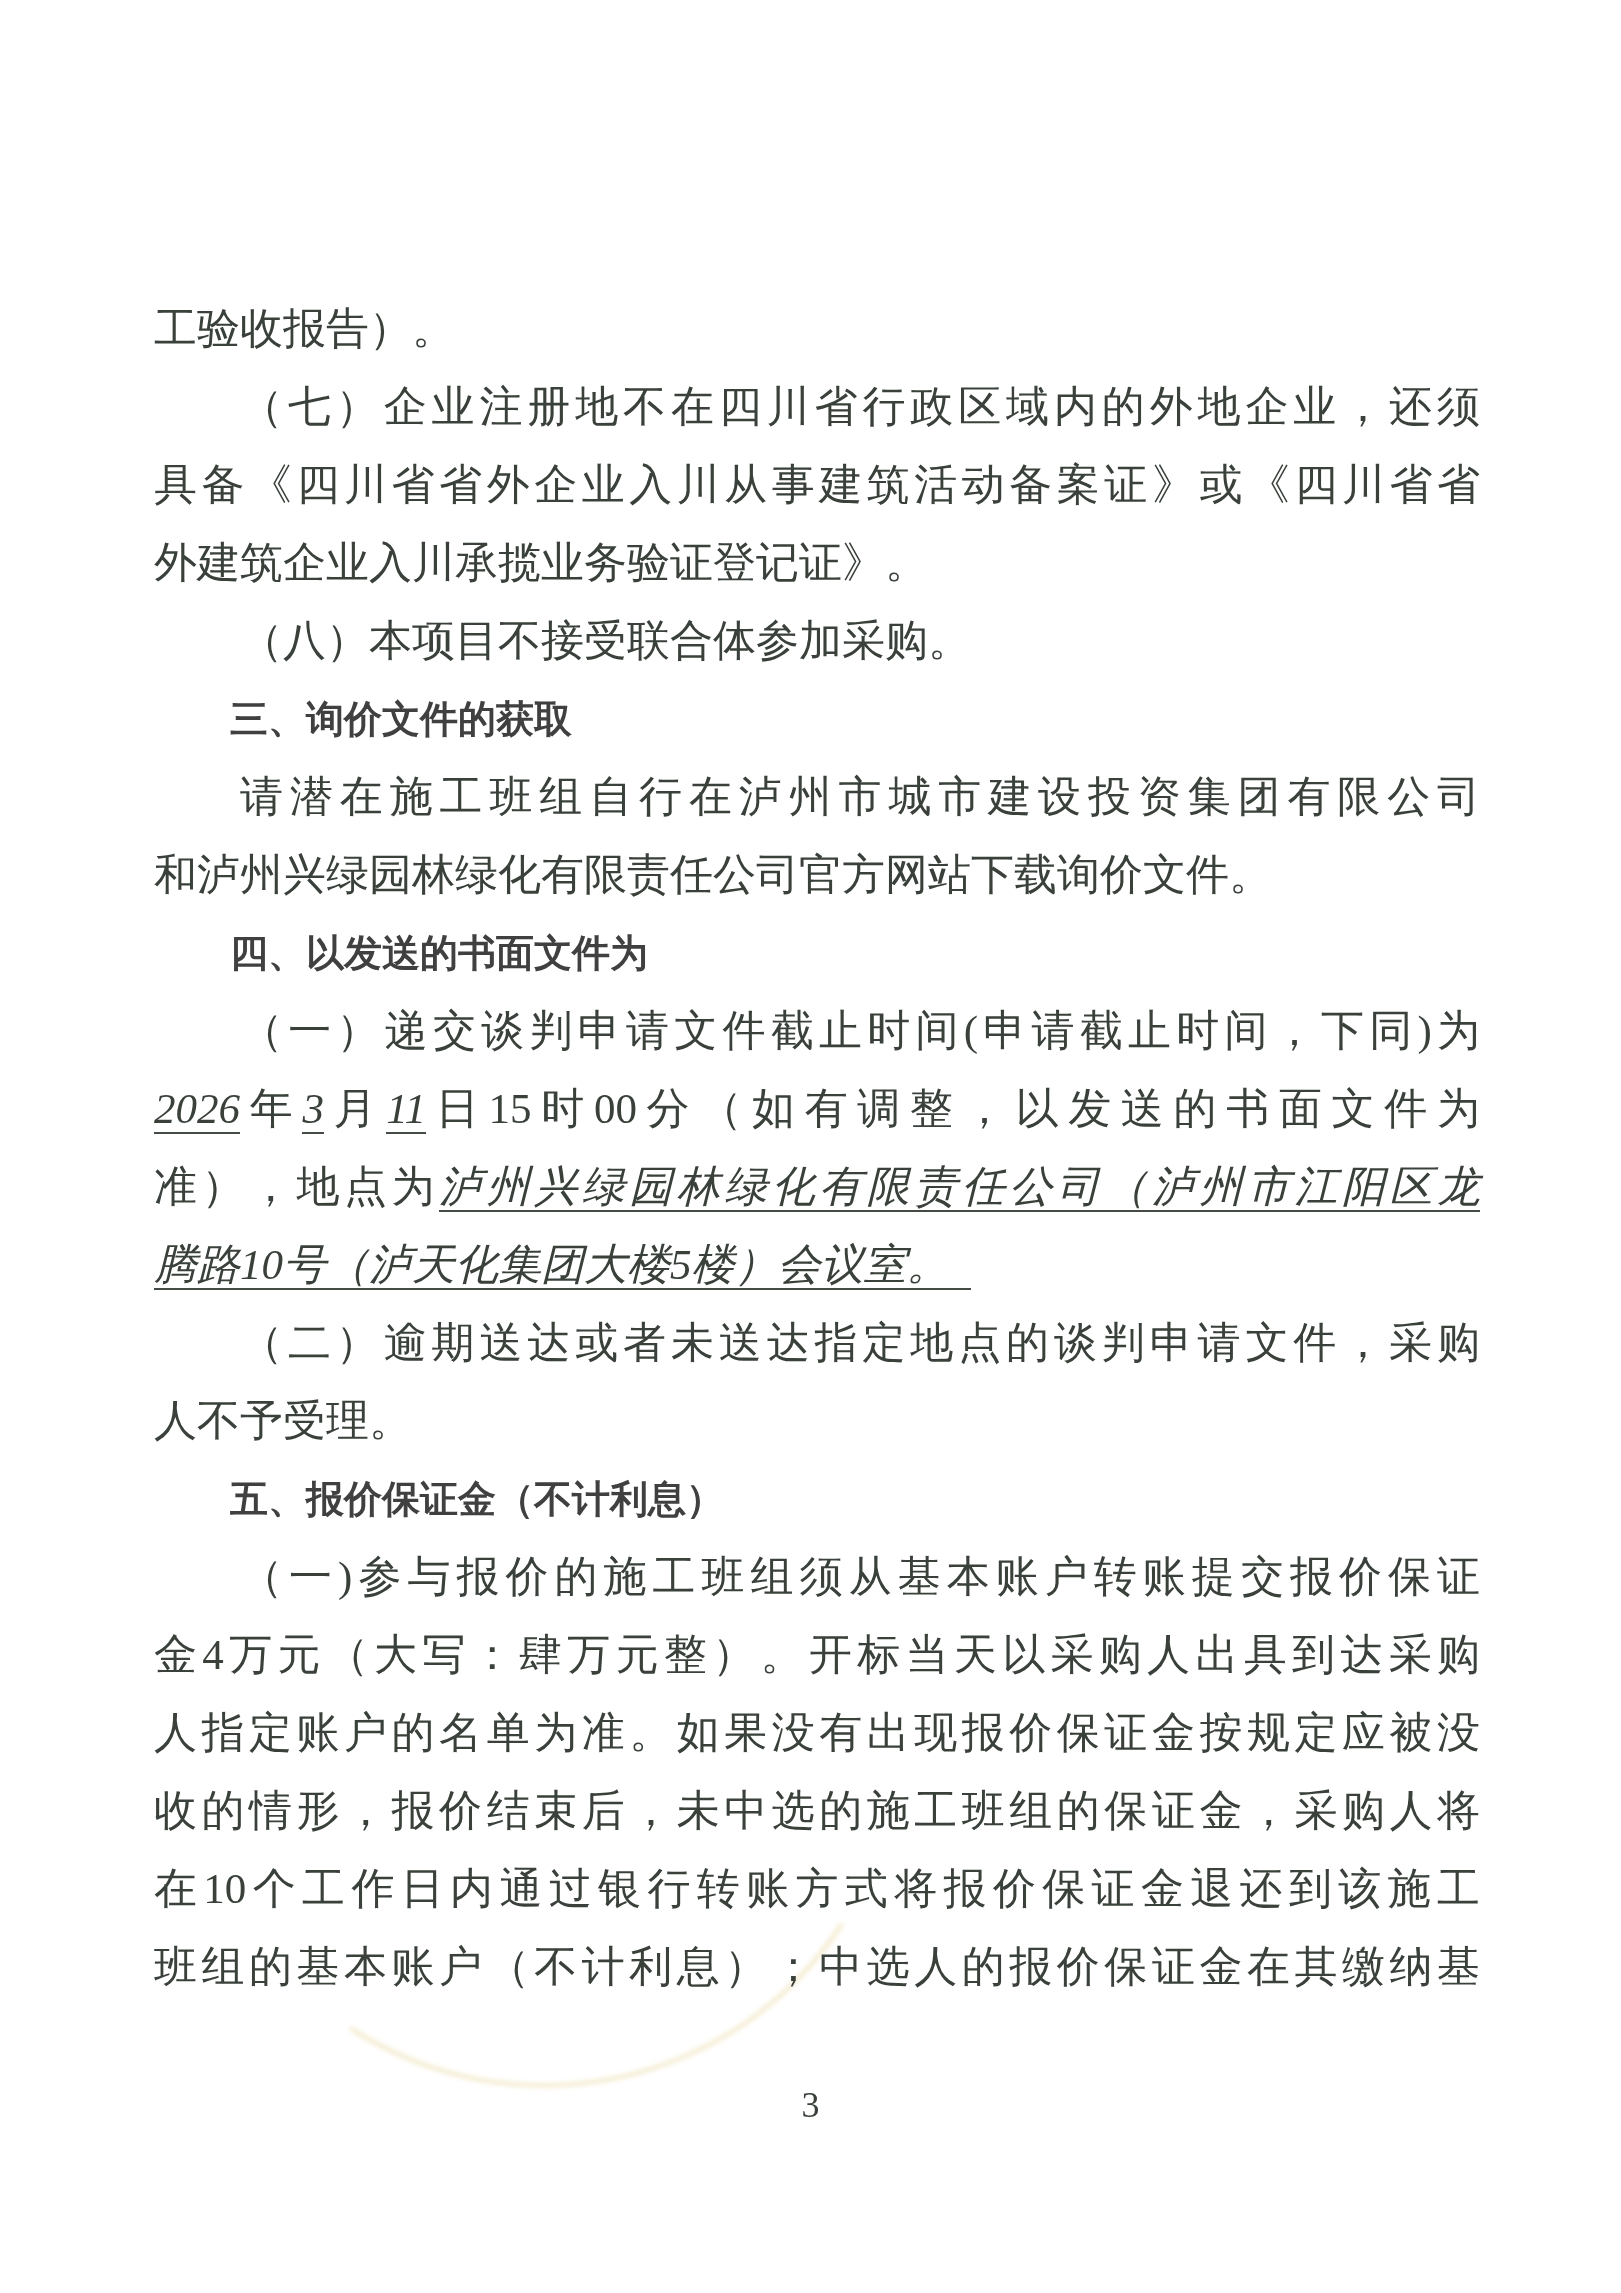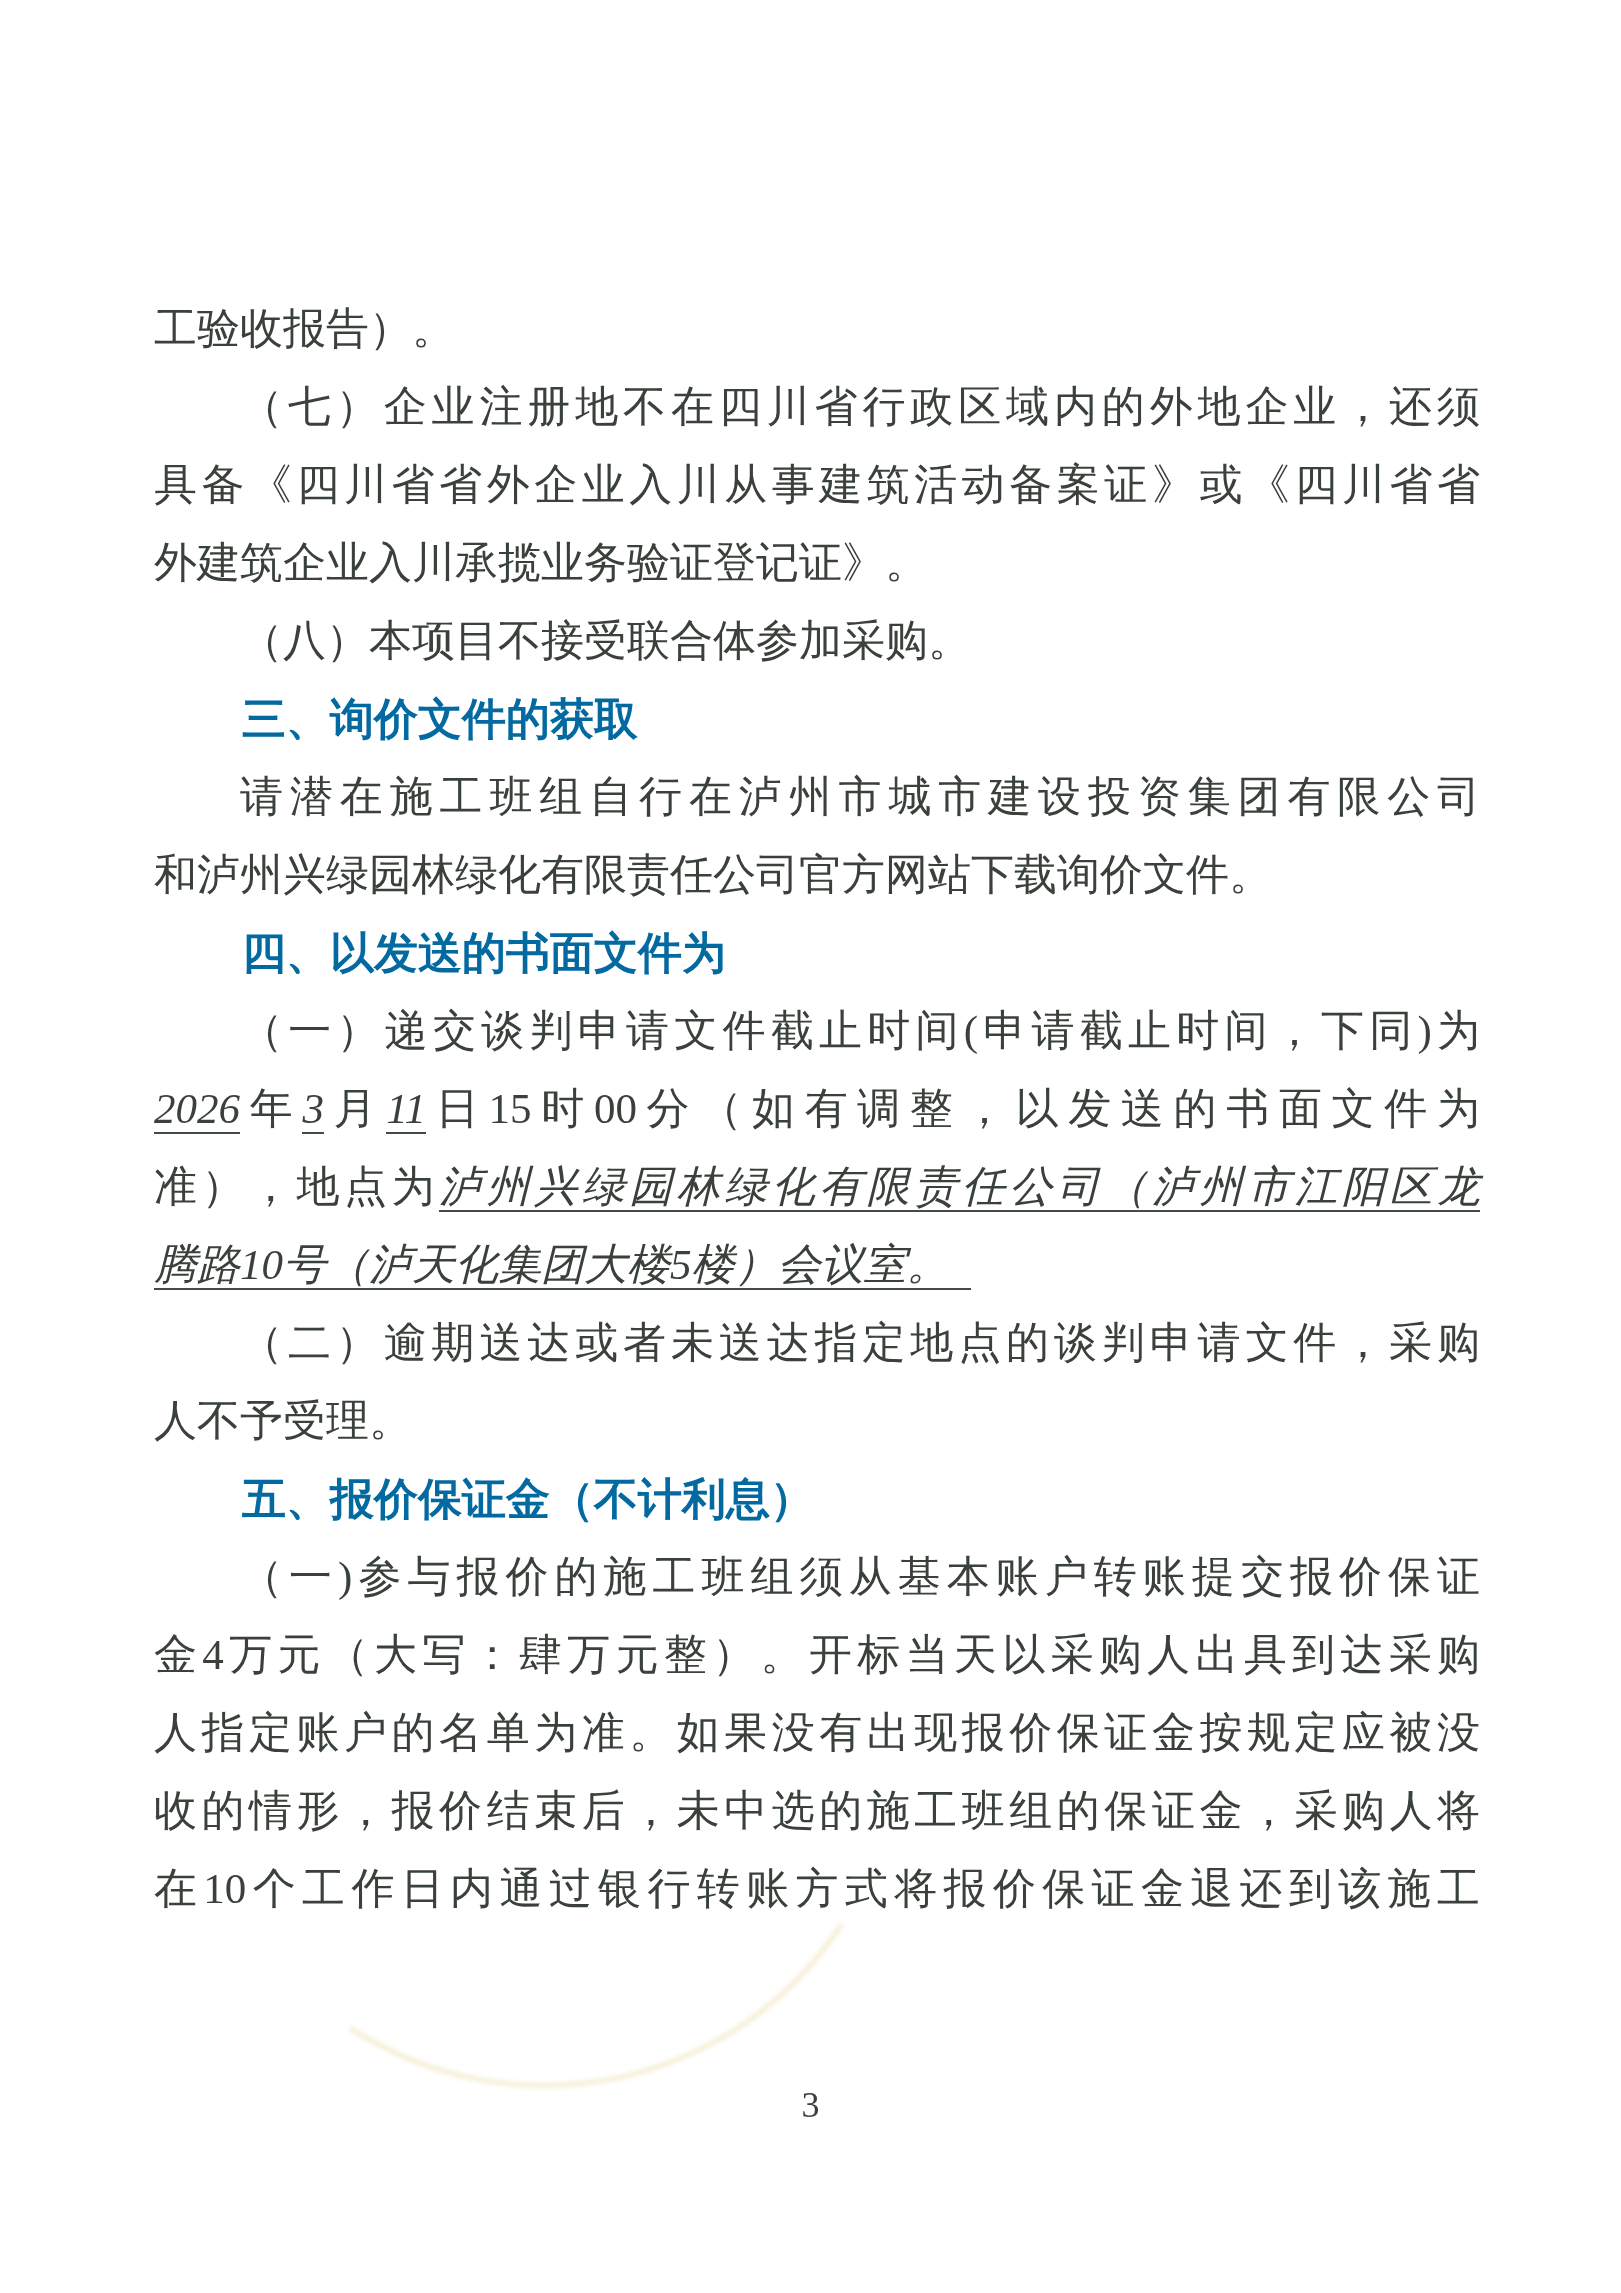--- a/index.html
+++ b/index.html
@@ -27,24 +27,24 @@
   .line{
     text-align:justify;
     text-align-last:justify;
     margin:0;padding:0;
   }
   .end{text-align-last:left;}
   .indent{text-indent:2em;}
   .heading{
     font-family:"Liberation Sans","DejaVu Sans",sans-serif;
     font-weight:700;
-    color:#0369a1;
+    color:#404040;
     text-align-last:left;
     text-indent:2em;
-    font-size:44px;
+    font-size:38px;
   }
   .u{border-bottom:2.9px solid #434b44;font-style:italic;}
   .u-tail{padding-right:21.6px;}
   .page-number{
     position:absolute;top:2084px;left:0;width:100%;
     text-align:center;font-size:36px;color:#39413a;
   }
 </style>
 </head>
 <body>
@@ -83,17 +83,18 @@
     <div class="line indent">（二）逾期送达或者未送达指定地点的谈判申请文件，采购</div>
     <div class="line end">人不予受理。</div>
 
     <h2 class="line heading">五、报价保证金（不计利息）</h2>
 
     <div class="line indent">（一)参与报价的施工班组须从基本账户转账提交报价保证</div>
     <div class="line">金4万元（大写：肆万元整）。开标当天以采购人出具到达采购</div>
     <div class="line">人指定账户的名单为准。如果没有出现报价保证金按规定应被没</div>
     <div class="line">收的情形，报价结束后，未中选的施工班组的保证金，采购人将</div>
     <div class="line">在10个工作日内通过银行转账方式将报价保证金退还到该施工</div>
+    <div class="line">班组的基本账户（不计利息）；中选人的报价保证金在其缴纳基</div>
   </main>
 
   <footer class="page-number">3</footer>
 </div>
 
 
 </body></html>

